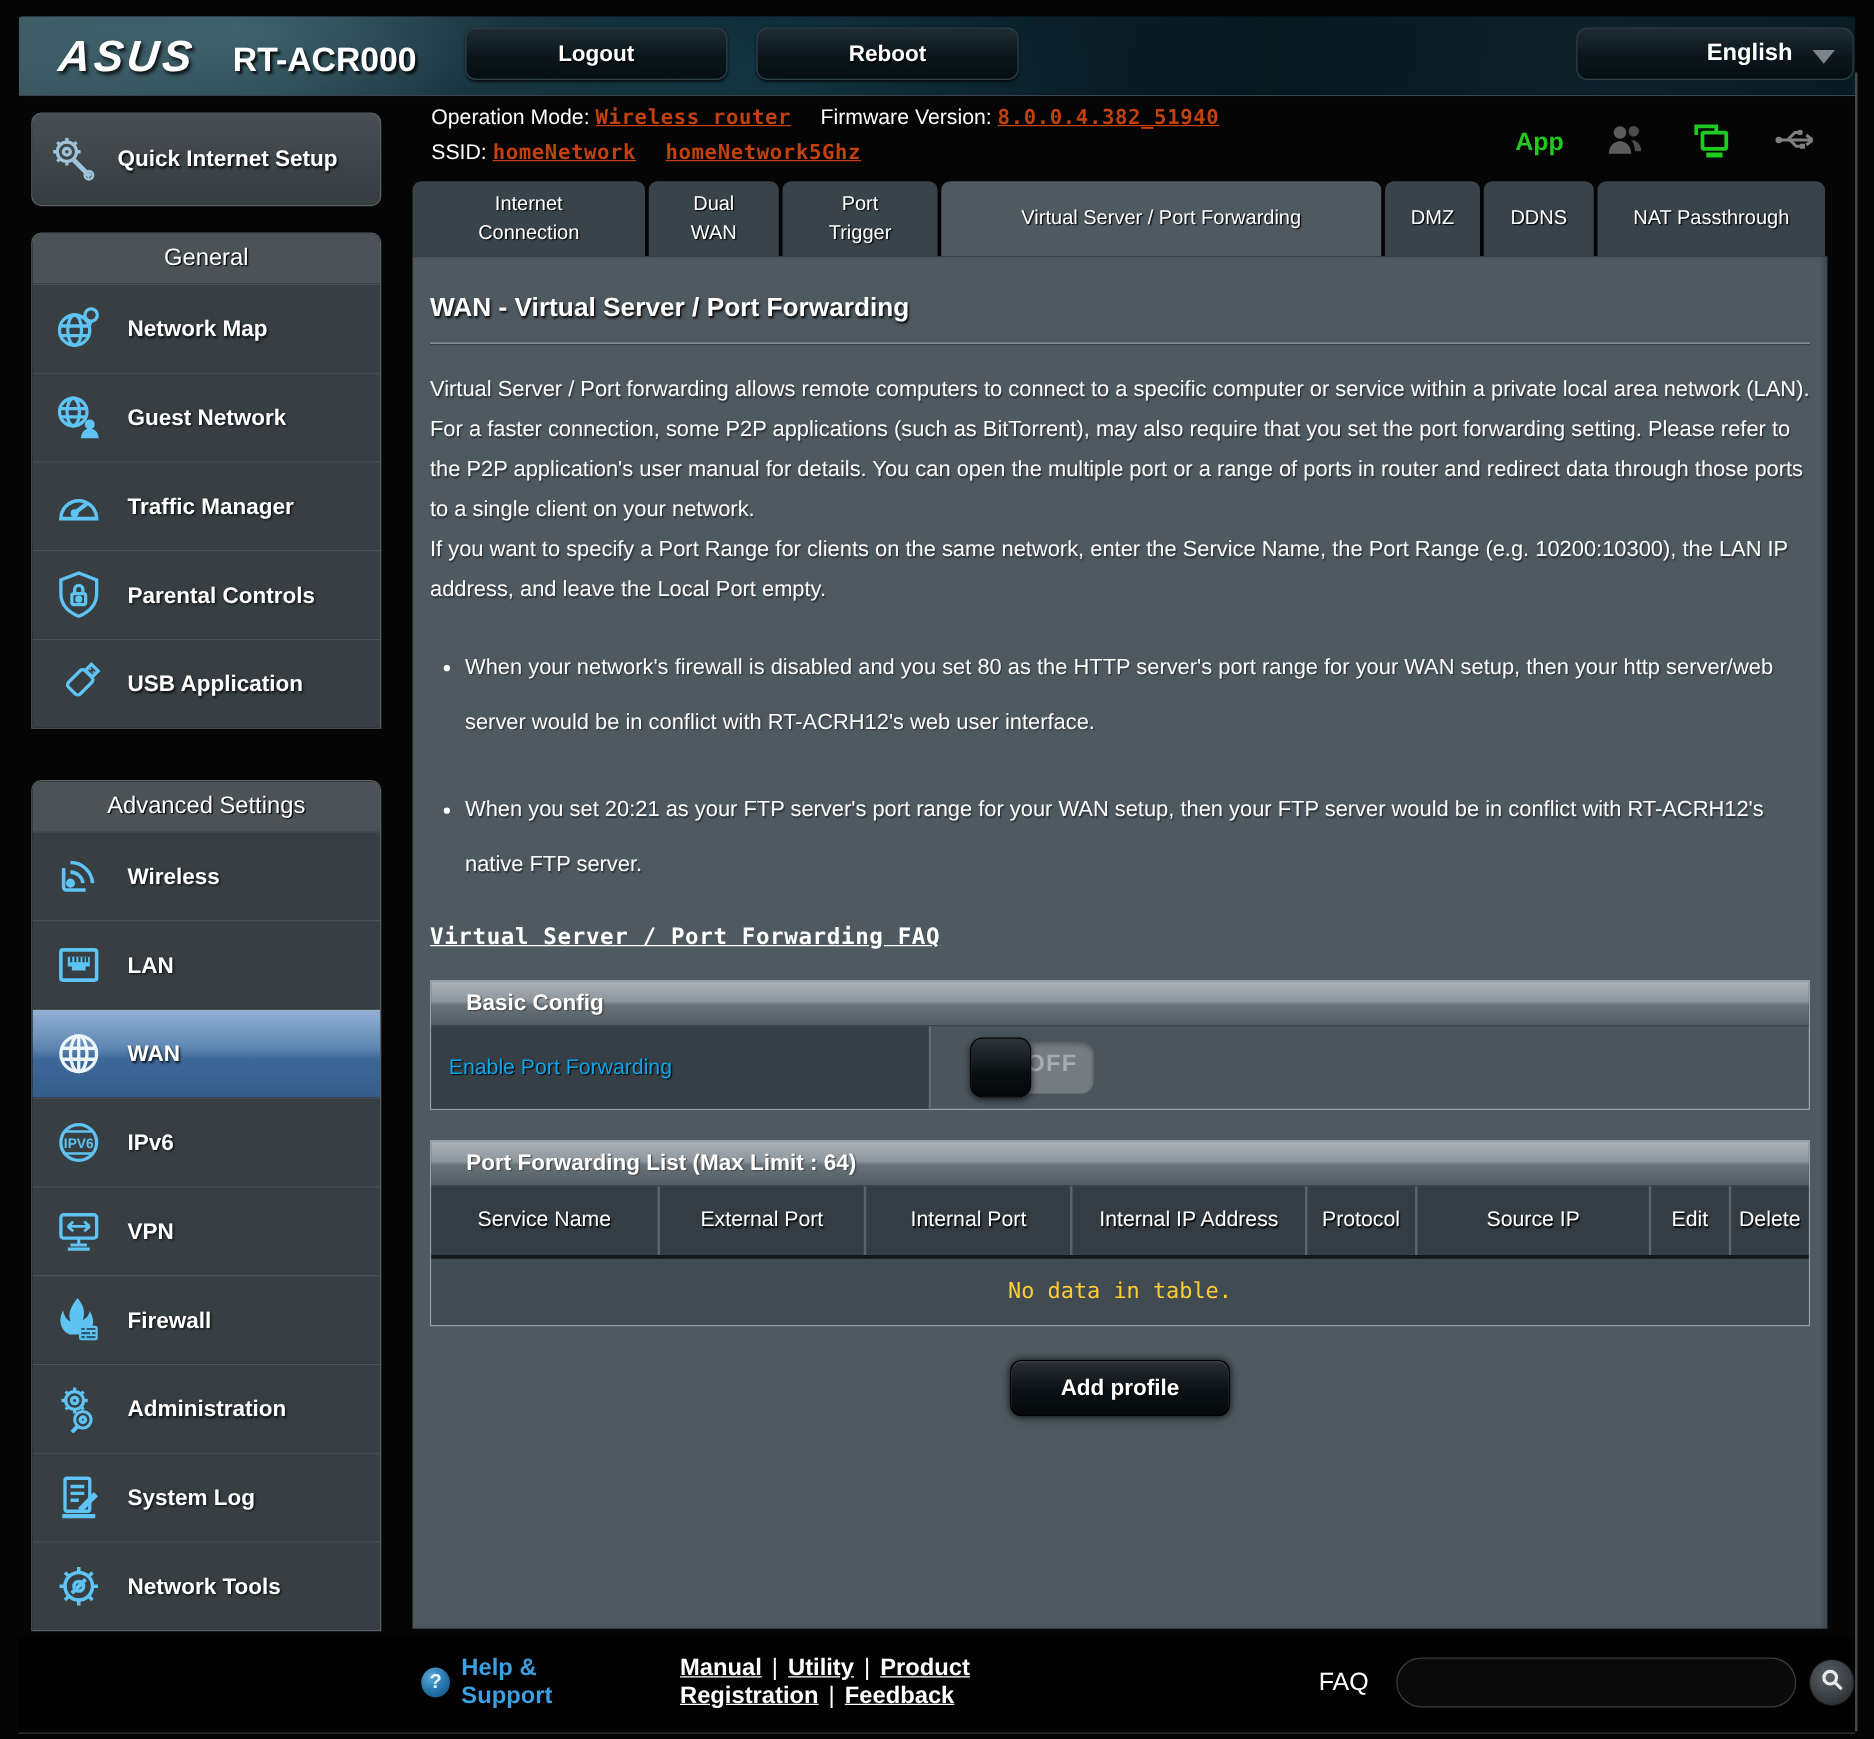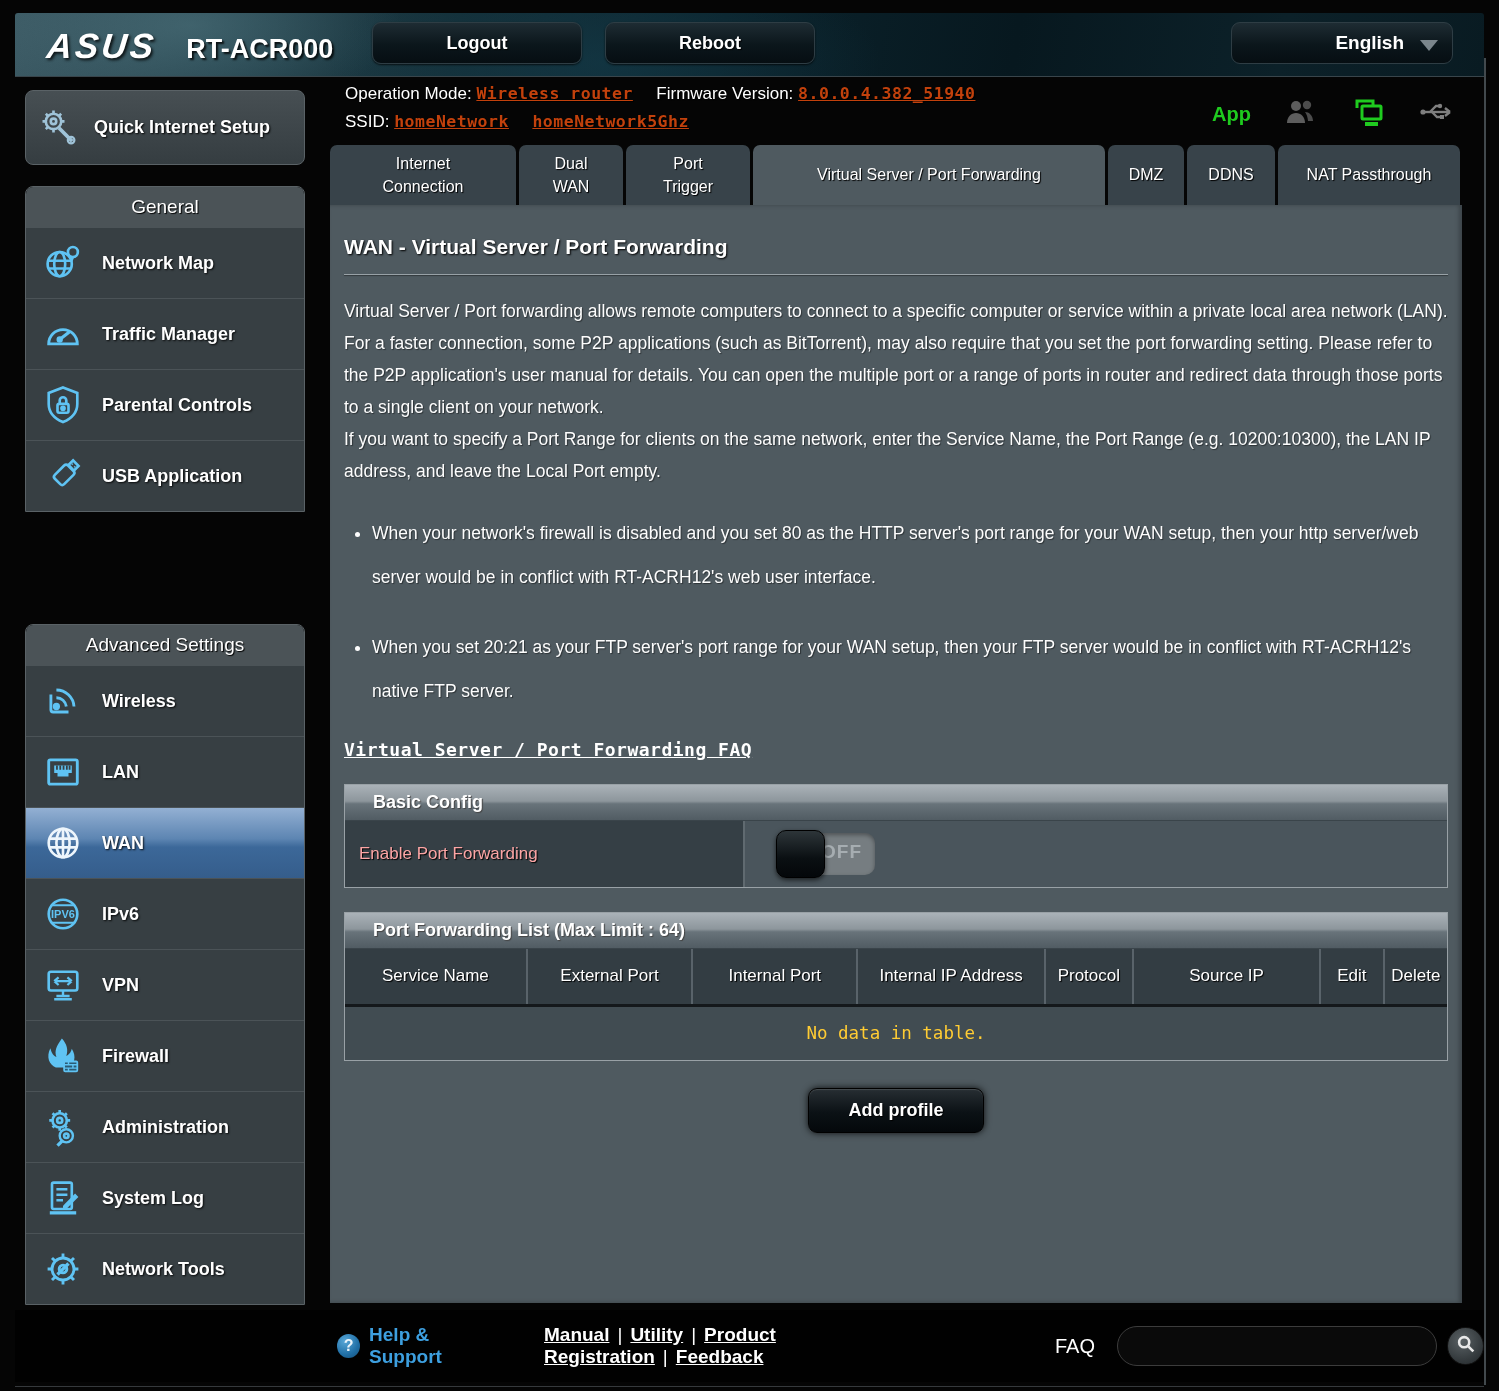--- a/index.html
+++ b/index.html
@@ -18,21 +18,21 @@
   .brand { color:#fff; font-size:35px; font-weight:bold; font-style:italic; letter-spacing:3px;
     transform:skewX(-6deg); text-shadow:2px 2px 3px rgba(0,0,0,.8); }
   .model { color:#fff; font-size:27px; font-weight:bold; margin-left:30px; text-shadow:2px 2px 2px rgba(0,0,0,.8); }
   .top-btn { position:absolute; top:9px; height:42px; width:210px;
     background:linear-gradient(180deg,#1e2c33 0%,#0b161b 55%,#060e12 100%);
     border:1px solid #2e3d44; border-radius:9px; color:#fff; font-weight:bold; font-size:18px;
     display:flex; align-items:center; justify-content:center; text-shadow:1px 1px 1px #000;
     box-shadow:0 1px 2px rgba(0,0,0,.7); cursor:pointer; }
   .btn-logout { left:357px; }
   .btn-reboot { left:590px; }
-  .lang-select { position:absolute; right:31px; top:9px; width:222px; height:42px;
+  .lang-select { position:absolute; right:1px; top:9px; width:222px; height:42px;
     background:linear-gradient(180deg,#1e2c33 0%,#0b161b 55%,#060e12 100%);
     border:1px solid #2e3d44; border-radius:9px; color:#fff; font-weight:bold; font-size:19px;
     display:flex; align-items:center; justify-content:flex-end; padding-right:48px; cursor:pointer; }
   .lang-arrow { position:absolute; right:14px; top:17px; width:0; height:0;
     border-left:9px solid transparent; border-right:9px solid transparent; border-top:11px solid #7b868c; }
 
   
   .infobar { position:absolute; left:345px; top:84px; width:930px; color:#fff; font-size:17px; }
   .info-line { margin-bottom:8px; text-shadow:1px 1px 1px #000; }
   .mono-link { font-family:"DejaVu Sans Mono", monospace; font-weight:bold; font-size:16.5px;
@@ -69,21 +69,21 @@
   .faq-link { display:inline-block; font-family:"DejaVu Sans Mono", monospace; font-size:18px; font-weight:bold;
     color:#fff; text-decoration:underline; letter-spacing:.5px; cursor:pointer; }
 
   
   .section { border:1px solid #99a1a6; margin-top:24px; background:#4a555c; }
   .section-header { height:36px; background:linear-gradient(180deg,#aab2b8 0%,#8d969c 46%,#68737a 54%,#515c63 100%);
     display:flex; align-items:center; padding-left:28px; font-weight:bold; font-size:18px; color:#fff;
     text-shadow:1px 1px 1px #444; border-bottom:1px solid #3a444a; }
   .bc-row { display:flex; min-height:66px; }
   .bc-label { width:400px; background:#353f45; border-right:2px solid #606a70; display:flex; align-items:center;
-    padding-left:14px; font-size:17px; color:#fca5a5; text-shadow:1px 1px 1px #000; }
+    padding-left:14px; font-size:17px; color:#0ea5e9; text-shadow:1px 1px 1px #000; }
   .bc-value { flex:1; display:flex; align-items:center; padding-left:34px; }
 
   .toggle { position:relative; width:96px; height:42px; cursor:pointer; }
   .toggle-track { position:absolute; inset:0; background:#767d81; border-radius:10px;
     box-shadow:inset 0 2px 4px rgba(0,0,0,.35); }
   .toggle-label { position:absolute; right:13px; top:8px; color:#a6adb1; font-weight:bold; font-size:19px; letter-spacing:1px; }
   .toggle-knob { position:absolute; left:-3px; top:-3px; width:49px; height:48px;
     background:linear-gradient(180deg,#2d3539 0%,#0a0f12 60%,#04070a 100%);
     border:1px solid #000; border-radius:10px; box-shadow:0 2px 5px rgba(0,0,0,.65); }
 
@@ -244,20 +244,32 @@
       <span class="icon-box">
         <svg width="44" height="44" viewBox="0 0 40 40" fill="none" stroke="#5fc3f3" stroke-width="2.4">
           <circle cx="17" cy="21" r="11"></circle>
             <ellipse cx="17" cy="21" rx="5" ry="11"></ellipse>
             <path d="M6.5 18h21M6.5 25h21"></path>
           <circle cx="29" cy="10" r="4.5"></circle>
             <path d="M29 14.5l-1.6 4"></path>
         </svg>
       </span>
       <span class="item-label">Network Map</span>
+    </div>
+    <div class="item">
+      <span class="icon-box">
+        <svg width="44" height="44" viewBox="0 0 40 40" fill="none" stroke="#5fc3f3" stroke-width="2.4">
+          <circle cx="16" cy="16" r="10"></circle>
+            <ellipse cx="16" cy="16" rx="4.5" ry="10"></ellipse>
+            <path d="M6.5 13.5h19M6.5 19.5h19"></path>
+          <circle cx="28" cy="25" r="3.6" fill="#5fc3f3" stroke="none"></circle>
+            <path d="M21.5 35c.5-4.5 3-7 6.5-7s6 2.5 6.5 7z" fill="#5fc3f3" stroke="none"></path>
+        </svg>
+      </span>
+      <span class="item-label">Guest Network</span>
     </div>
     <div class="item">
       <span class="icon-box">
         <svg width="44" height="44" viewBox="0 0 40 40" fill="none" stroke="#5fc3f3" stroke-width="2.6">
           <path d="M7 29a13 13 0 1 1 26 0z"></path>
             <path d="M17 25l9-7" stroke-width="3"></path>
             <circle cx="17" cy="25" r="1.6" fill="#5fc3f3"></circle>
         </svg>
       </span>
       <span class="item-label">Traffic Manager</span>

